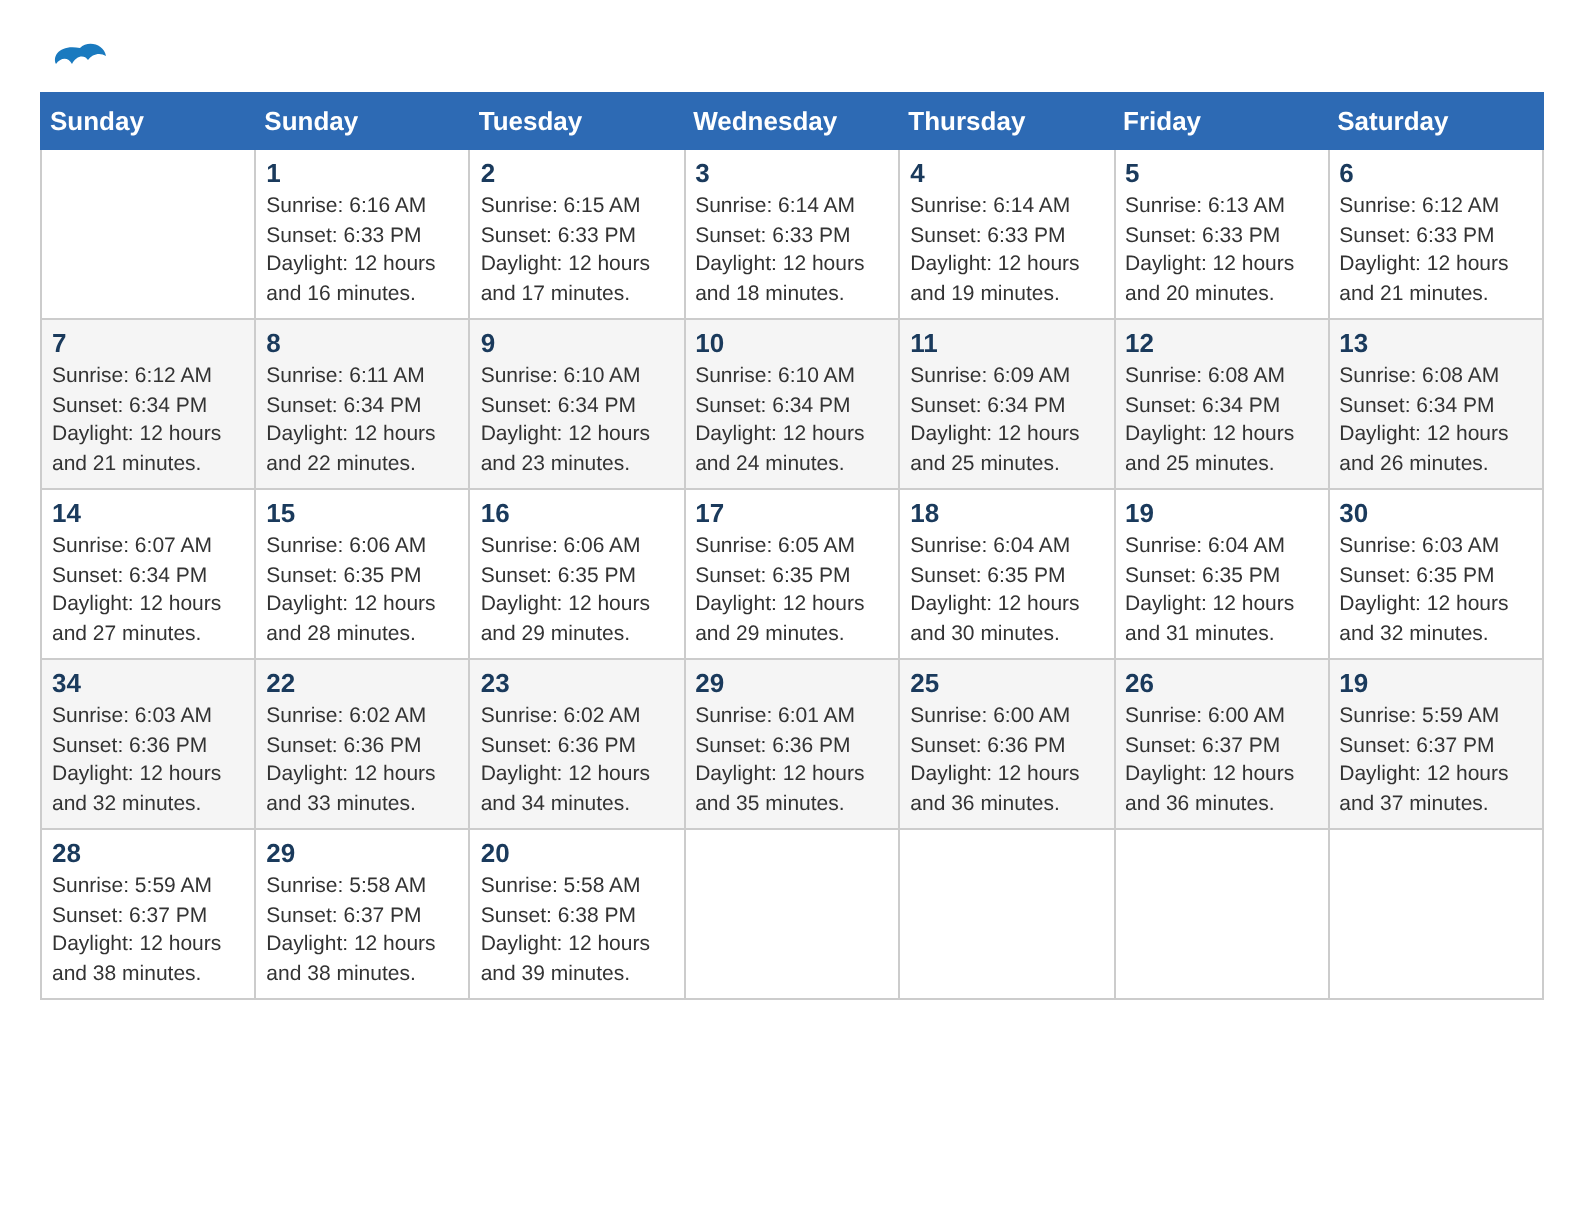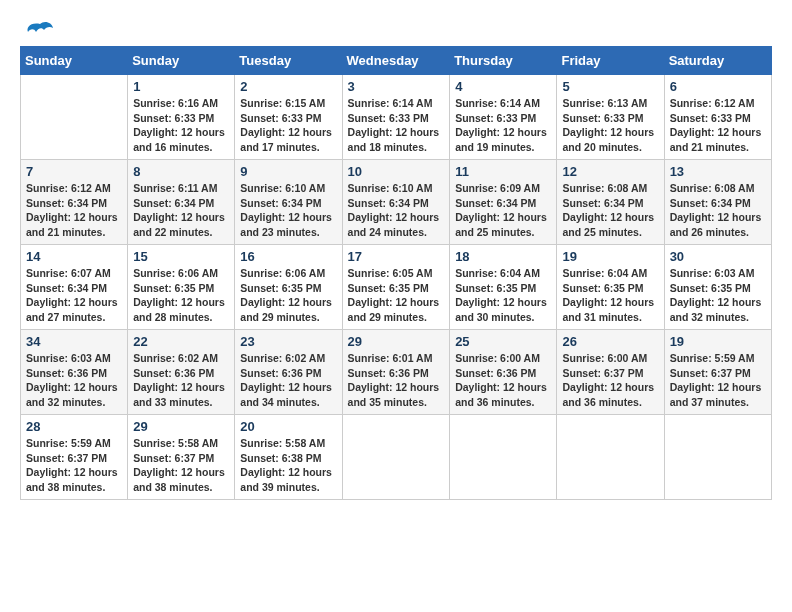--- a/index.html
+++ b/index.html
@@ -62,21 +62,20 @@
       font-weight: bold;
       font-size: 13px;
       color: #1a3a5c;
       display: block;
       margin-bottom: 2px;
     }
     .day-info {
       font-size: 10.5px;
       color: #333;
       line-height: 1.4;
-      font-weight: bold;
     }
     .empty-cell {
       background: #fff !important;
     }
     .week-row td {
       height: 85px;
     }
   </style>
 </head>
 <body>

